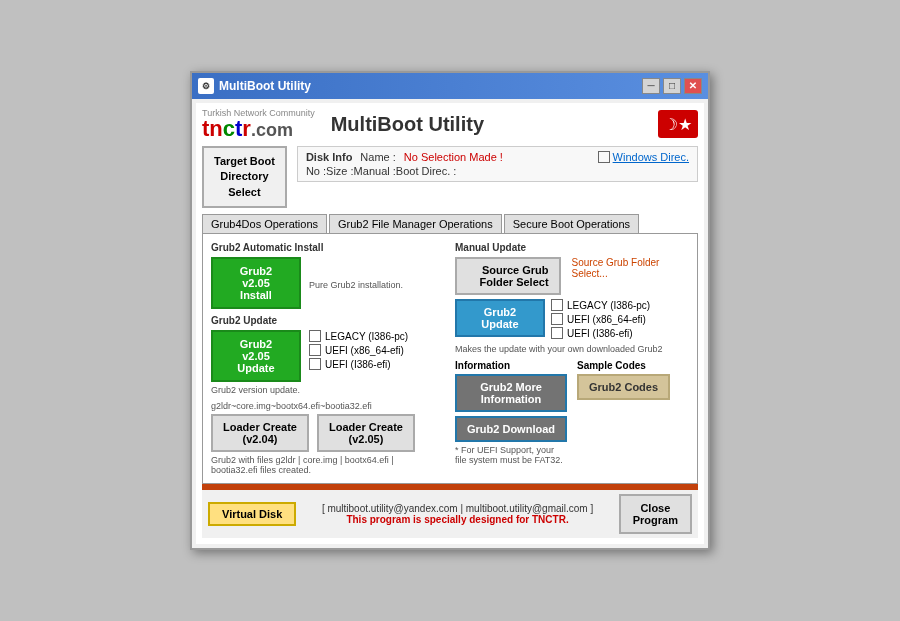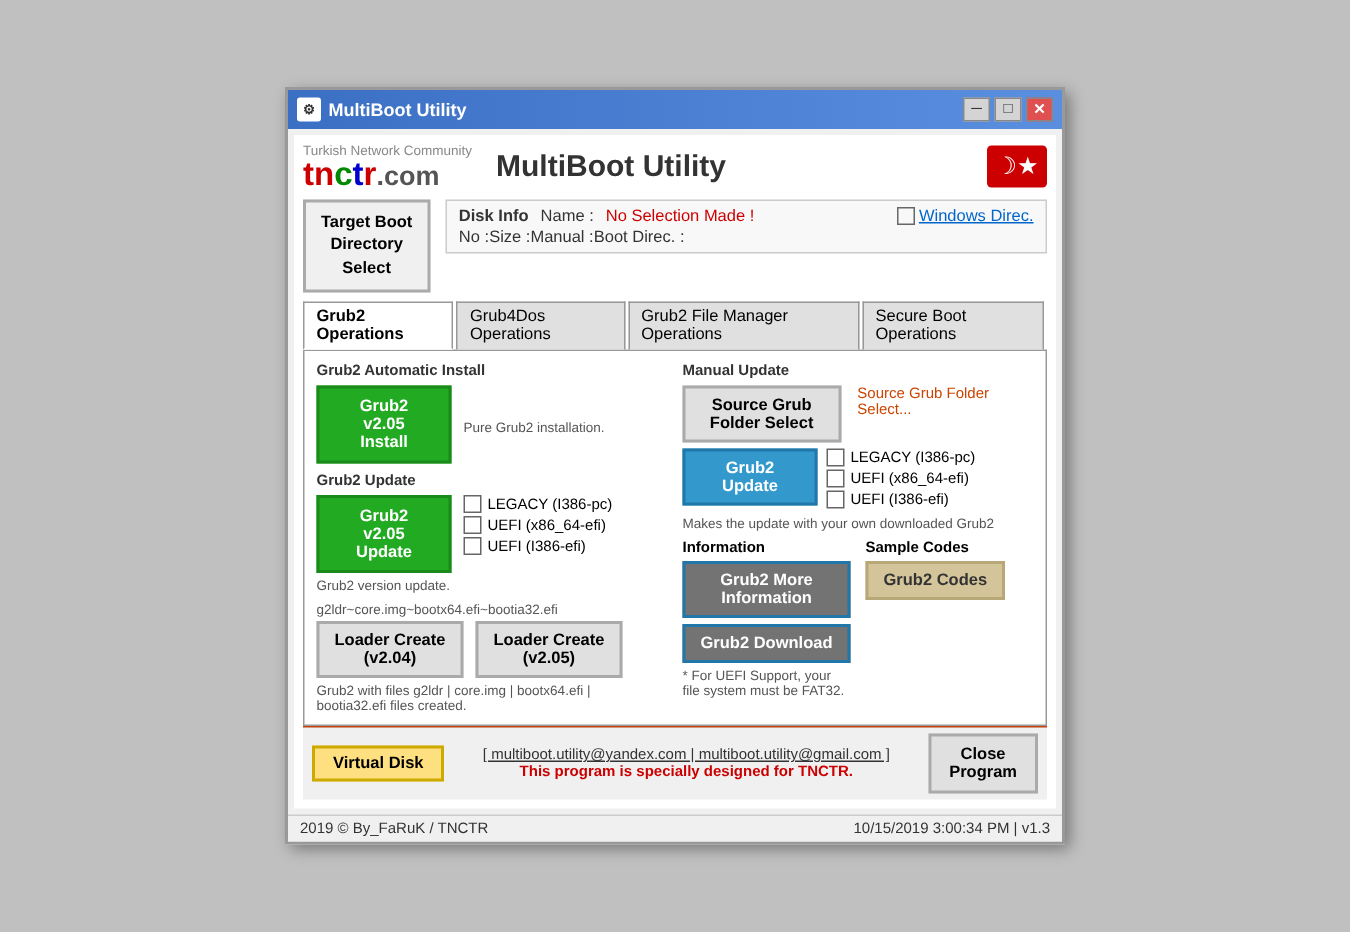--- a/index.html
+++ b/index.html
@@ -64,27 +64,27 @@
     .loader-note { font-size: 9px; color: #555; margin-top: 3px; }
     
     .source-link { color: #cc4400; font-size: 10px; margin-left: 5px; cursor: pointer; }
     
     .information-section { margin-top: 6px; }
     .info-sample { display: flex; gap: 10px; margin-top: 4px; }
     .info-col { flex: 1; }
     .sample-col { flex: 1; }
     .section-title { font-size: 10px; font-weight: bold; margin-bottom: 3px; }
     
-    .bottom-bar { padding: 4px 6px; background: #f0f0f0; border-top: 1px solid #c2410c; display: flex; align-items: center; gap: 24px; }
+    .bottom-bar { padding: 4px 6px; background: #f0f0f0; border-top: 6px solid #c2410c; display: flex; align-items: center; gap: 24px; }
     .virtual-disk-btn { background: #ffe080; border: 2px solid #ccaa00; padding: 4px 12px; font-size: 11px; font-weight: bold; cursor: pointer; }
     .qemu-btn { background: #ffe080; border: 2px solid #ccaa00; padding: 4px 12px; font-size: 11px; font-weight: bold; cursor: pointer; display: flex; align-items: center; gap: 4px; }
     .floppy-icon { font-size: 14px; }
     
     .email-area { flex: 1; text-align: center; }
-    .email-text { font-size: 10px; color: #333; text-decoration: underline; }
+    .email-text { font-size: 10px; color: #333; }
     .designed-text { font-size: 10px; color: #cc0000; font-weight: bold; }
     
     .close-program-btn { background: #e0e0e0; border: 2px solid #aaa; padding: 6px 12px; font-size: 11px; font-weight: bold; cursor: pointer; text-align: center; }
     
     .status-bar { background: #f0f0f0; border-top: 1px solid #ccc; padding: 3px 8px; font-size: 10px; color: #333; display: flex; justify-content: space-between; }
     
     .tnctr-logo { line-height: 1; }
     .tnctr-small { font-size: 9px; color: #888; }
     .tnctr-main { font-size: 22px; font-weight: bold; }
     .tnctr-t { color: #cc0000; }
@@ -143,21 +143,20 @@
             <span>No :</span>
             <span>Size :</span>
             <span>Manual :</span>
             <span>Boot Direc. :</span>
           </div>
         </div>
       </div>
     </div>
 
     <div class="tabs">
-      <div class="tab active">Grub2 Operations</div>
       <div class="tab">Grub4Dos Operations</div>
       <div class="tab">Grub2 File Manager Operations</div>
       <div class="tab">Secure Boot Operations</div>
     </div>
 
     <div class="tab-content">
       <div class="two-col">
 
         <div class="col">
 
@@ -201,21 +200,21 @@
             </div>
             <div class="loader-note info-small">Grub2 with files g2ldr | core.img | bootx64.efi |<br>bootia32.efi files created.</div>
           </div>
         </div>
 
         <div class="col">
 
           <div>
             <div class="section-label">Manual Update</div>
             <div style="display:flex; align-items:flex-start; gap:6px; margin-bottom:4px;">
-              <button class="gray-btn" style="width:112px;">Source Grub<br>Folder Select</button>
+              <button class="gray-btn" style="width:112px;text-align:right;">Source Grub<br>Folder Select</button>
               <span class="source-link">Source Grub Folder Select...</span>
             </div>
             <div style="display:flex; align-items:flex-start; gap:6px; margin-top:4px;">
               <div>
                 <button class="gray-btn" style="width:90px; background:#3399cc; color:white; border-color:#2277aa;">Grub2 Update</button>
               </div>
               <div>
                 <div class="checkbox-row">
                   <div class="cb"></div>
                   <span>LEGACY (I386-pc)</span>
@@ -256,17 +255,13 @@
         <button class="virtual-disk-btn">Virtual Disk</button>
       </div>
       <div class="email-area">
         <div class="email-text">[ multiboot.utility@yandex.com | multiboot.utility@gmail.com ]</div>
         <div class="designed-text">This program is specially designed for TNCTR.</div>
       </div>
       <button class="close-program-btn">Close<br>Program</button>
     </div>
   </div>
 
-  <div class="status-bar">
-    <span>2019 © By_FaRuK / TNCTR</span>
-    <span>10/15/2019  3:00:34 PM  | v1.3</span>
-  </div>
 </div>
 
 </body></html>

